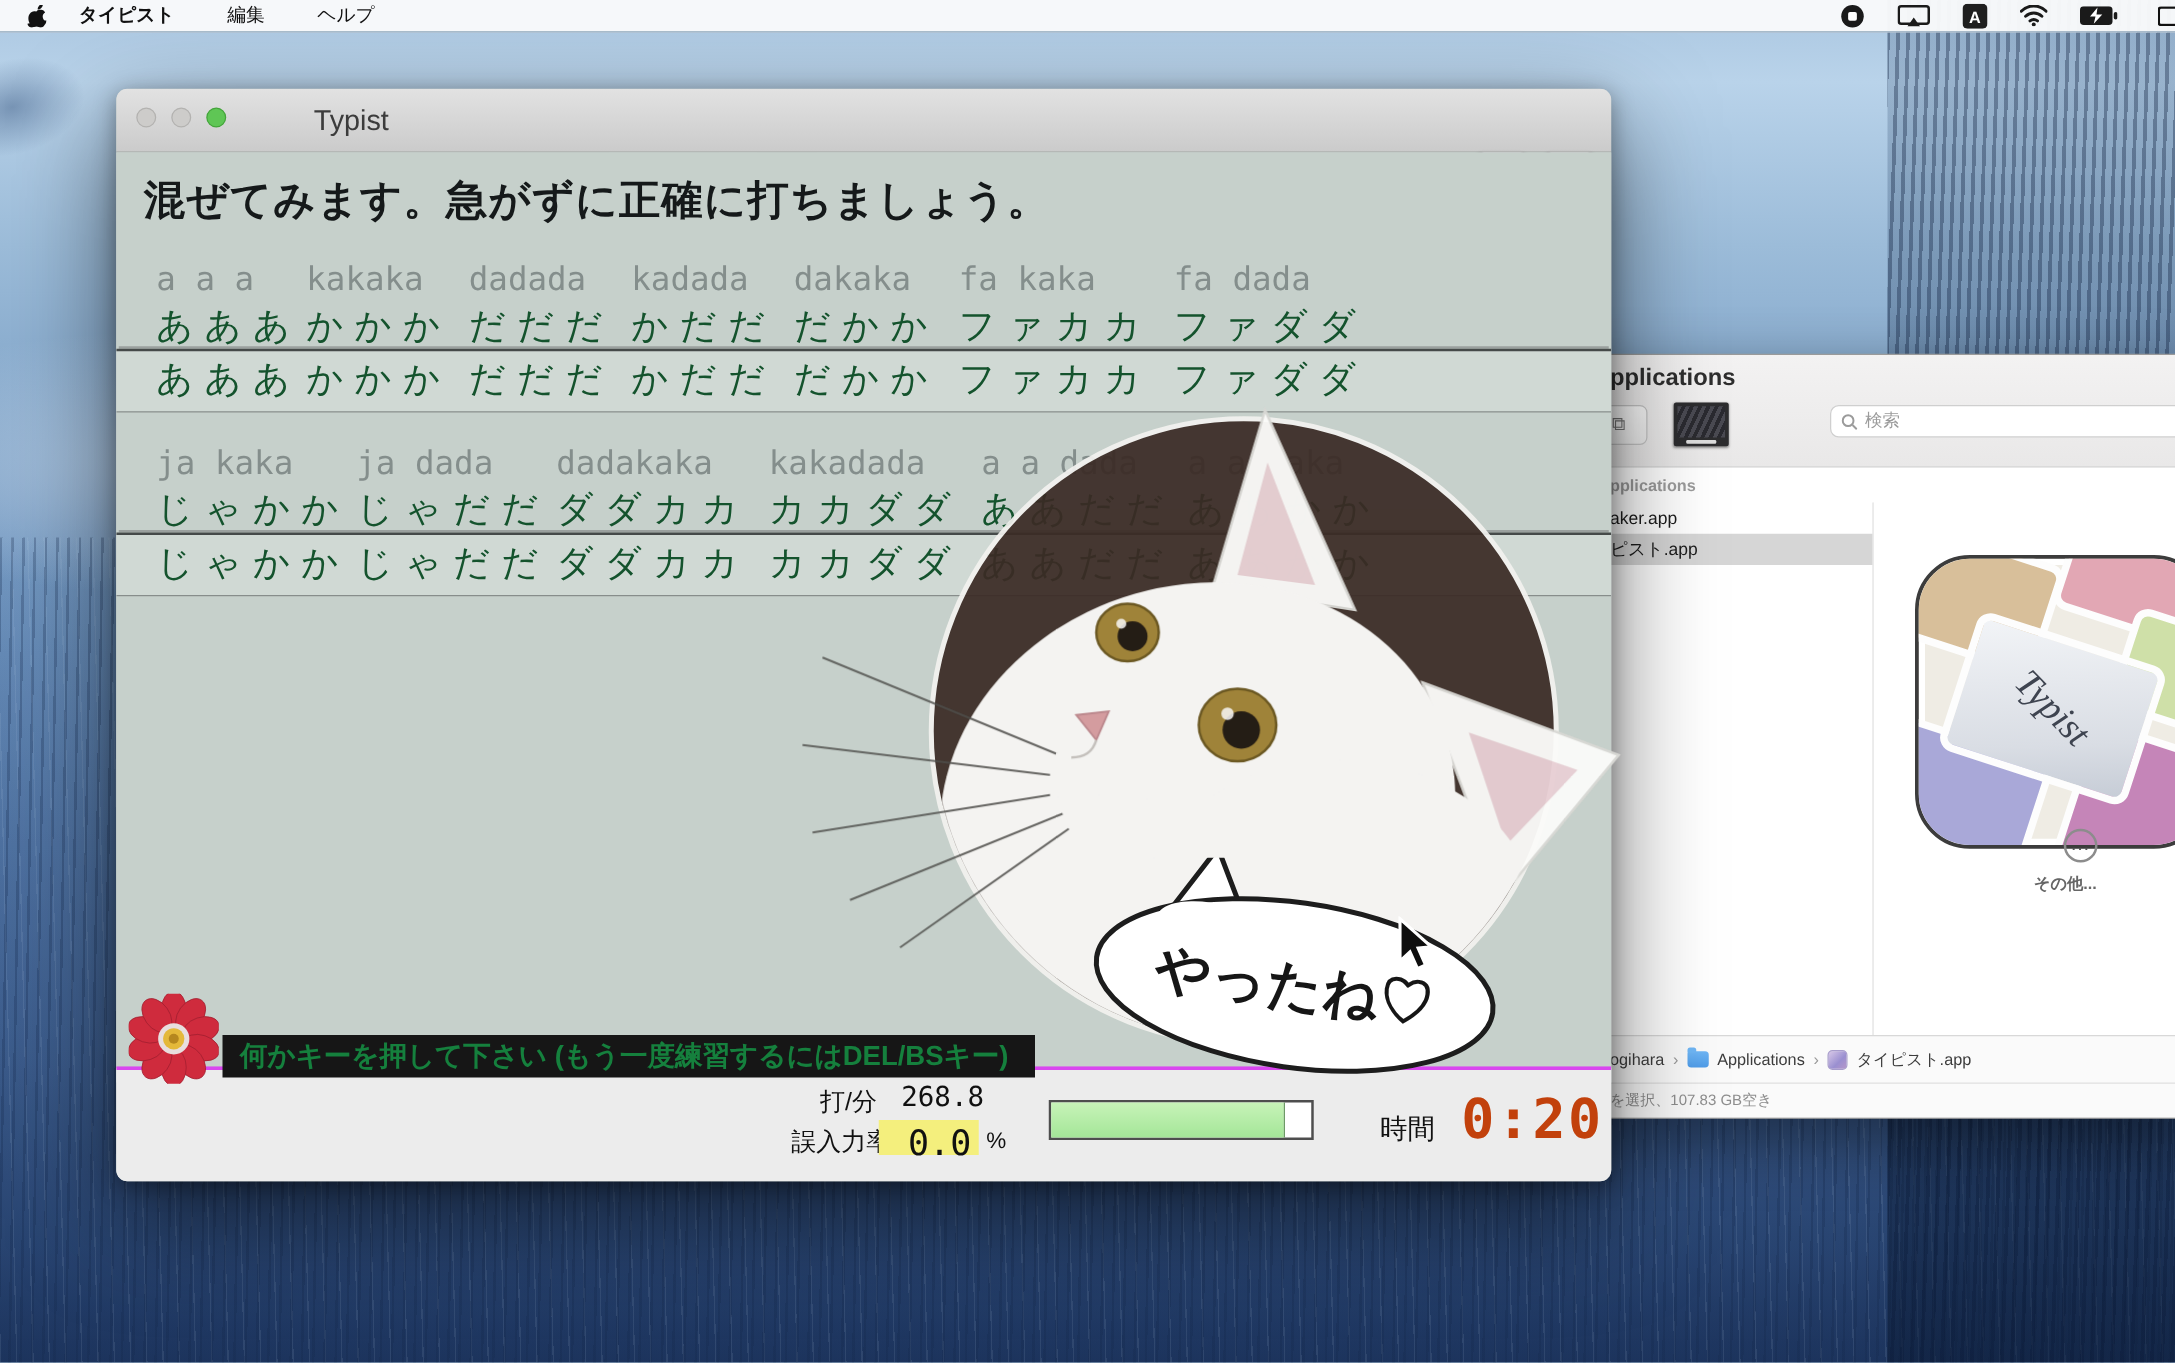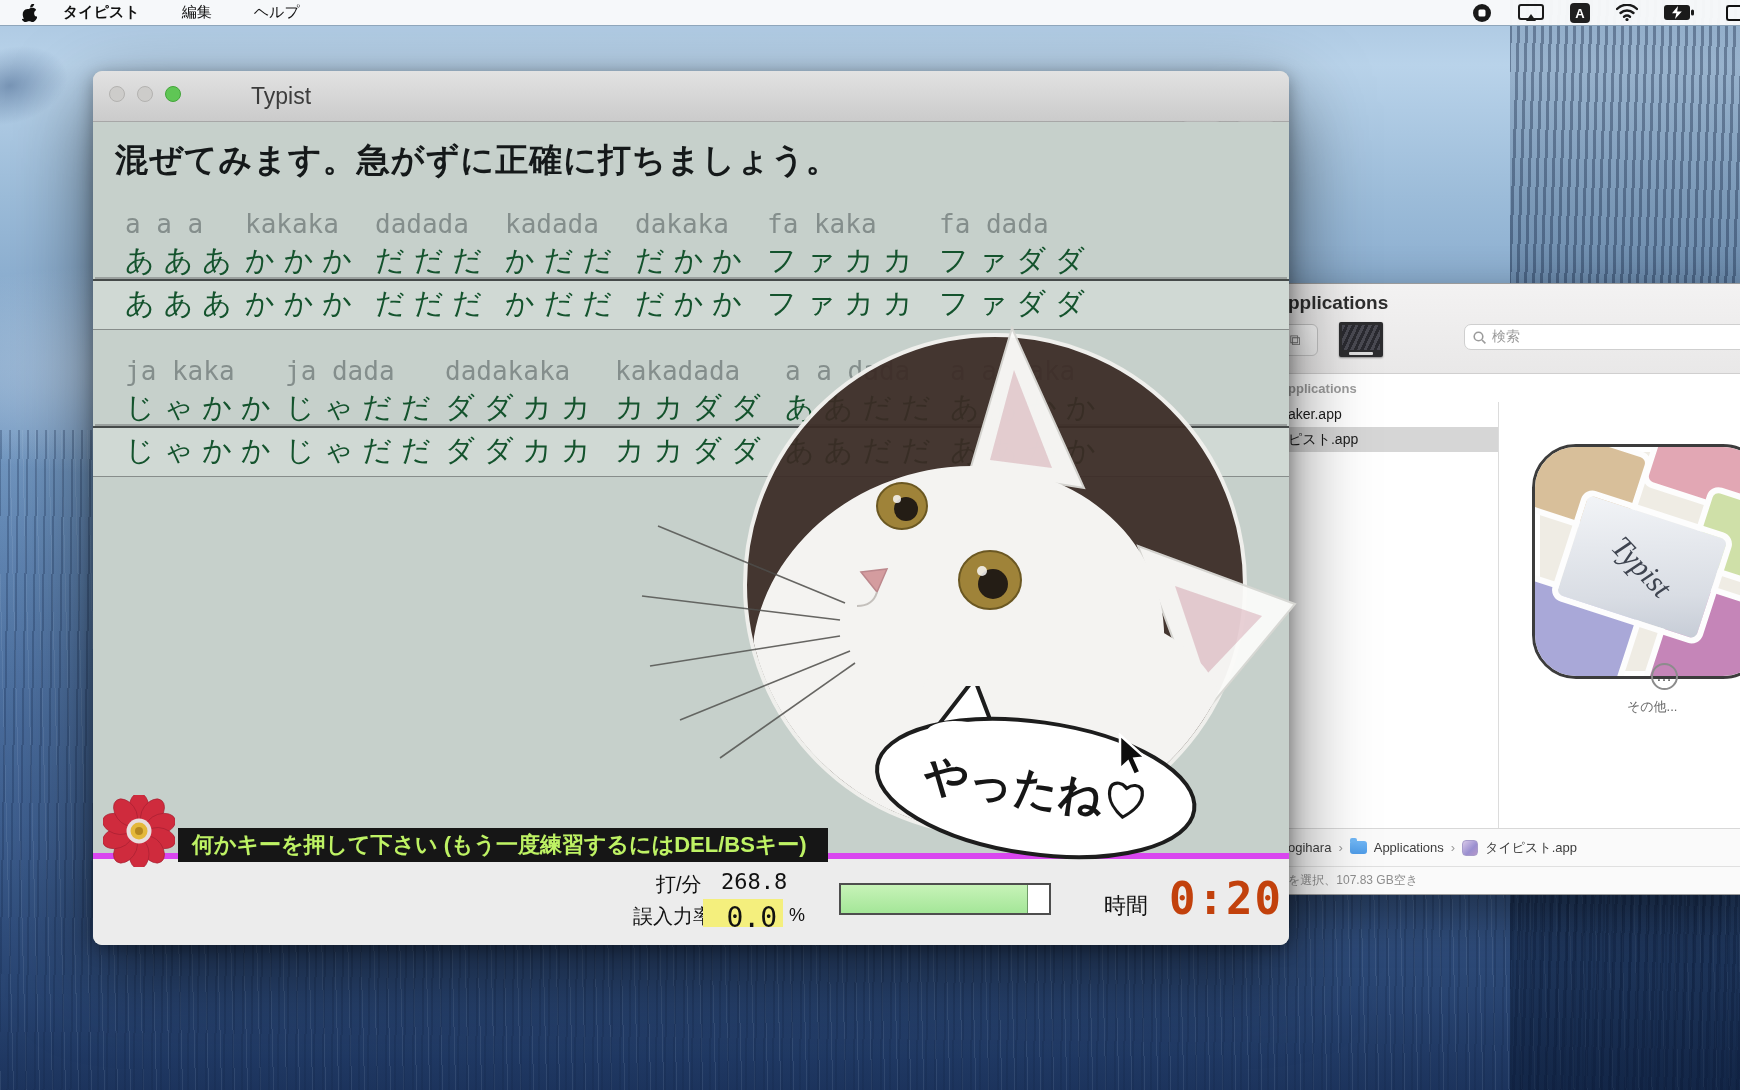--- a/index.html
+++ b/index.html
@@ -60,21 +60,21 @@
   .appicon .k1 { left:-22px; top:-14px; width:130px; height:92px; background:#d8bf9a; }
   .appicon .k2 { left:116px; top:-34px; width:120px; height:92px; background:#e2a7b4; }
   .appicon .k3 { left:160px; top:52px; width:110px; height:84px; background:#cfe0a8; }
   .appicon .k4 { left:-28px; top:142px; width:126px; height:96px; background:#a9a8d8; }
   .appicon .k5 { left:120px; top:148px; width:150px; height:116px; background:#c585b8; }
   .appicon .kmain { left:28px; top:62px; width:158px; height:116px; background:linear-gradient(160deg,#f2f4f7,#d9dde4 70%,#c6ccd6); display:flex; align-items:center; justify-content:center; }
   .appicon .kmain span { transform:rotate(28deg); font-size:30px; font-style:italic; color:#3e4450; font-family:"Liberation Serif", serif; }
   .fmore { position:absolute; right:0; left:245px; bottom:66px; top:auto; }
   .fmore-btn { position:absolute; left:152px; top:-165px; width:27px; height:27px; border:2px solid #8c8c8c; border-radius:50%;
     color:#555; text-align:center; line-height:22px; font-size:16px; letter-spacing:1px; }
-  .fmore-lbl { position:absolute; left:128px; top:-130px; font-size:13px; color:#666; }
+  .fmore-lbl { position:absolute; left:128px; top:-130px; font-size:13px; color:#666;font-weight:bold; }
   .finder .fpath { position:absolute; left:0; right:0; bottom:28px; height:38px; border-top:1px solid #d8d8d8;
     display:flex; align-items:center; padding-left:34px; font-size:13px; color:#3d3d3d; gap:7px; background:#fafafa; }
   .finder .fstatus { position:absolute; left:0; right:0; bottom:0; height:28px; border-top:1px solid #e0e0e0;
     font-size:12px; color:#8e8e8e; display:flex; align-items:center; padding-left:34px; background:#fafafa; }
   .chev { color:#9a9a9a; font-size:13px; }
   .fldr { width:17px; height:13px; background:linear-gradient(#6fb6f5,#4f9ce8); border-radius:2px 3px 3px 3px; position:relative; }
   .fldr::before { content:""; position:absolute; left:0; top:-3px; width:7px; height:4px; background:#6fb6f5; border-radius:2px 2px 0 0; }
   .miniapp { width:16px; height:16px; border-radius:4px; background:linear-gradient(135deg,#d8c8e8,#9a8fd0 60%,#b697c9); border:1px solid #a79ccb; }
 
   
@@ -102,25 +102,25 @@
   .tblock { margin-top:26px; }
   .cols { display:flex; padding-left:32px; }
   .tg { flex:none; }
   .romaji { font-family:"DejaVu Sans Mono", monospace; font-size:26px; color:#848e8c; height:32px; white-space:nowrap; }
   .kana { font-size:29px; color:#14532d; letter-spacing:9px; height:36px; white-space:nowrap; }
   .typedband { margin-top:2px; background:#d0d9d4; border-top:2px solid #454a49; border-bottom:1px solid #878d8b;
     box-shadow:0 -4px 0 -2px #9aa09e; }
   .typedband .kana { padding:3px 0 5px 0; height:auto; }
 
   .msgbar { position:absolute; left:85px; top:757px; width:650px; height:34px; background:#161616; z-index:35;
-    color:#bef264; font-size:22px; font-weight:bold; display:flex; align-items:center; padding-left:14px; white-space:nowrap; }
+    color:#15803d; font-size:22px; font-weight:bold; display:flex; align-items:center; padding-left:14px; white-space:nowrap; }
   .flower { position:absolute; left:10px; top:724px; width:72px; height:72px; z-index:36; }
 
   .statusbar { position:absolute; left:0; right:0; bottom:0; height:92px; background:#ececec;
-    border-top:6px solid #d946ef; border-radius:0 0 9px 9px; }
+    border-top:3px solid #d946ef; border-radius:0 0 9px 9px; }
   .stat-speed-label { position:absolute; left:563px; top:12px; font-size:20px; color:#111; }
   .stat-speed-value { position:absolute; left:628px; top:10px; font-size:22px; color:#111; font-family:"DejaVu Sans Mono", monospace; }
   .stat-err-label { position:absolute; left:540px; top:44px; font-size:20px; color:#111; }
   .stat-err-box { position:absolute; left:610px; top:40px; width:80px; height:28px; background:#f4ef7d; text-align:right;
     font-size:28px; color:#111; font-family:"DejaVu Sans Mono", monospace; padding:2px 6px 0 0; }
   .stat-err-unit { position:absolute; left:696px; top:46px; font-size:18px; color:#111; }
   .progress { position:absolute; left:746px; top:24px; width:212px; height:32px; border:2px solid #4e4e4e; background:#fff; }
   .progress .fill { height:100%; width:90%; background:linear-gradient(#c7f3b8,#a4e698); border-right:1px solid #6d9a66; }
   .stat-time-label { position:absolute; left:1011px; top:32px; font-size:22px; color:#111; }
   .stat-time-value { position:absolute; left:1076px; top:14px; font-size:44px; font-weight:bold; color:#c2410c;

